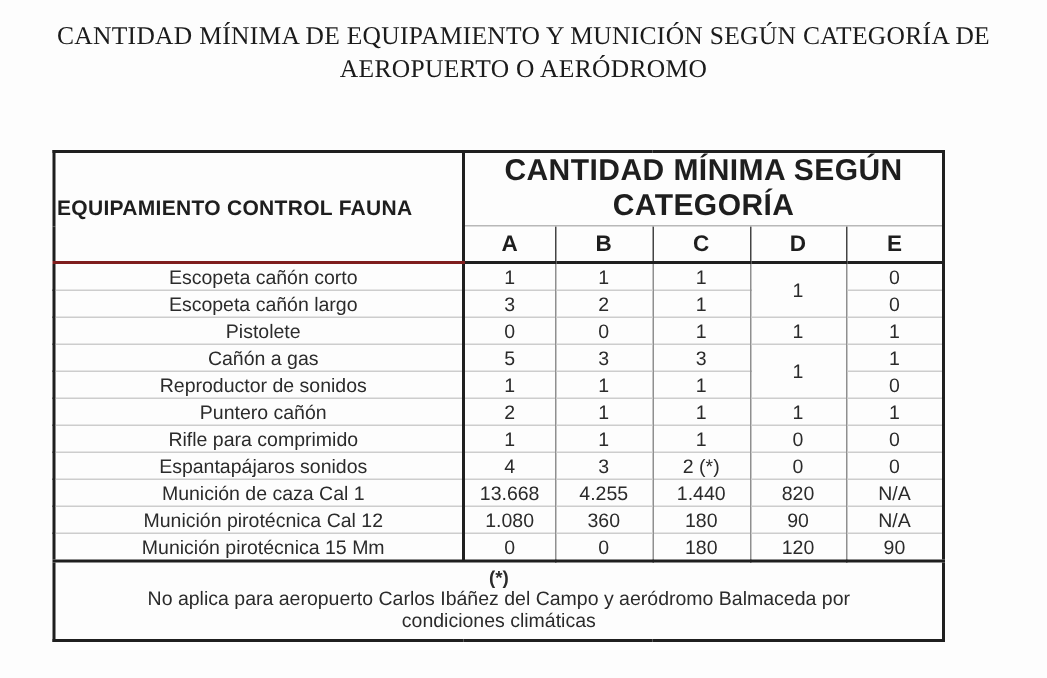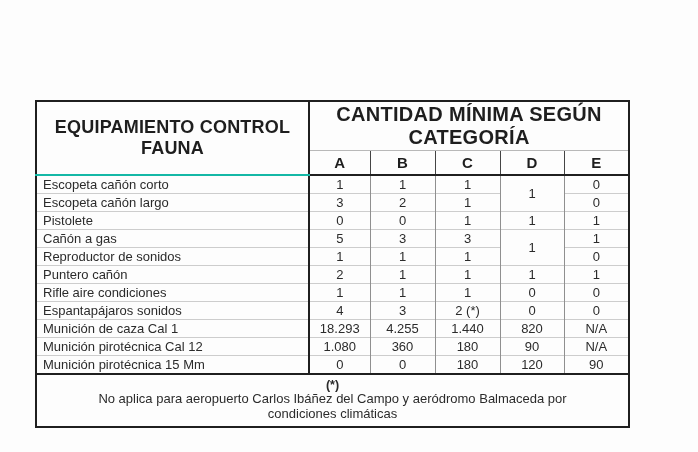--- a/index.html
+++ b/index.html
@@ -43,24 +43,24 @@
   table.fauna, table.fauna tr, table.fauna td, table.fauna th {
     box-sizing: border-box;
   }
   table.fauna {
     border: 2px solid #1f1f1f;
   }
 
   
   th.th-equipment {
     border-right: 2px solid #1f1f1f;
-    border-bottom: 2px solid #14b8a6;
-    font-size: 18px;
-    font-weight: bold;
-    text-align: center;
+    border-bottom: 2px solid #7f1d1d;
+    font-size: 14px;
+    font-weight: bold;
+    text-align: left;
     color: #1e1e1e;
     letter-spacing: 0.2px;
   }
   th.th-category-group {
     height: 35px;
     border-bottom: 1px solid #b8b8b8;
     font-size: 20px;
     font-weight: bold;
     text-align: center;
     color: #1e1e1e;
@@ -76,21 +76,21 @@
     color: #1e1e1e;
   }
   th.th-letter:first-child { border-left: none; }
 
   
   td.row-label {
     height: 18px;
     border-right: 2px solid #1f1f1f;
     border-top: 1px solid #cdcdcd;
     font-size: 13px;
-    text-align: left;
+    text-align: center;
     padding: 0 0 0 6px;
     white-space: nowrap;
     overflow: hidden;
   }
   td.cell-num {
     height: 18px;
     border-left: 1px solid #8f8f8f;
     border-top: 1px solid #cdcdcd;
     font-size: 13px;
     text-align: center;
@@ -110,20 +110,22 @@
     font-weight: bold;
     font-size: 12.5px;
     display: block;
   }
   .footnote-line { display: block; }
 </style>
 </head>
 <body>
 
 <div class="title-block">
+  <div>CANTIDAD MÍNIMA DE EQUIPAMIENTO Y MUNICIÓN SEGÚN CATEGORÍA DE</div>
+  <div>AEROPUERTO O AERÓDROMO</div>
 </div>
 
 <table class="fauna">
   <colgroup>
     <col style="width:273px">
     <col style="width:61px">
     <col style="width:65px">
     <col style="width:65px">
     <col style="width:64px">
     <col style="width:65px">
@@ -182,38 +184,38 @@
     </tr>
     <tr>
       <td class="row-label">Puntero cañón</td>
       <td class="cell-num">2</td>
       <td class="cell-num">1</td>
       <td class="cell-num">1</td>
       <td class="cell-num">1</td>
       <td class="cell-num">1</td>
     </tr>
     <tr>
-      <td class="row-label">Rifle aire condiciones</td>
+      <td class="row-label">Rifle para comprimido</td>
       <td class="cell-num">1</td>
       <td class="cell-num">1</td>
       <td class="cell-num">1</td>
       <td class="cell-num">0</td>
       <td class="cell-num">0</td>
     </tr>
     <tr>
       <td class="row-label">Espantapájaros sonidos</td>
       <td class="cell-num">4</td>
       <td class="cell-num">3</td>
       <td class="cell-num">2 (*)</td>
       <td class="cell-num">0</td>
       <td class="cell-num">0</td>
     </tr>
     <tr>
       <td class="row-label">Munición de caza Cal 1</td>
-      <td class="cell-num">18.293</td>
+      <td class="cell-num">13.668</td>
       <td class="cell-num">4.255</td>
       <td class="cell-num">1.440</td>
       <td class="cell-num">820</td>
       <td class="cell-num">N/A</td>
     </tr>
     <tr>
       <td class="row-label">Munición pirotécnica Cal 12</td>
       <td class="cell-num">1.080</td>
       <td class="cell-num">360</td>
       <td class="cell-num">180</td>

